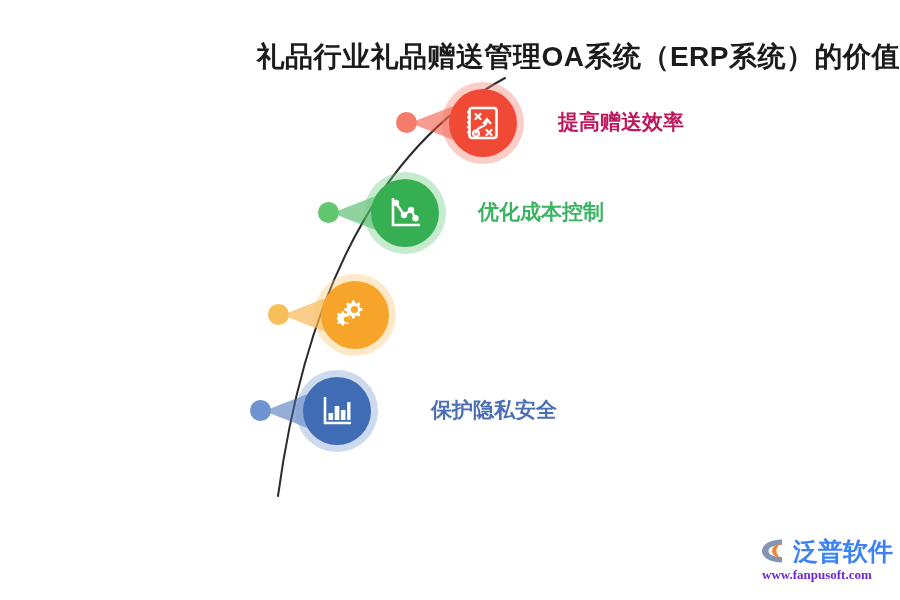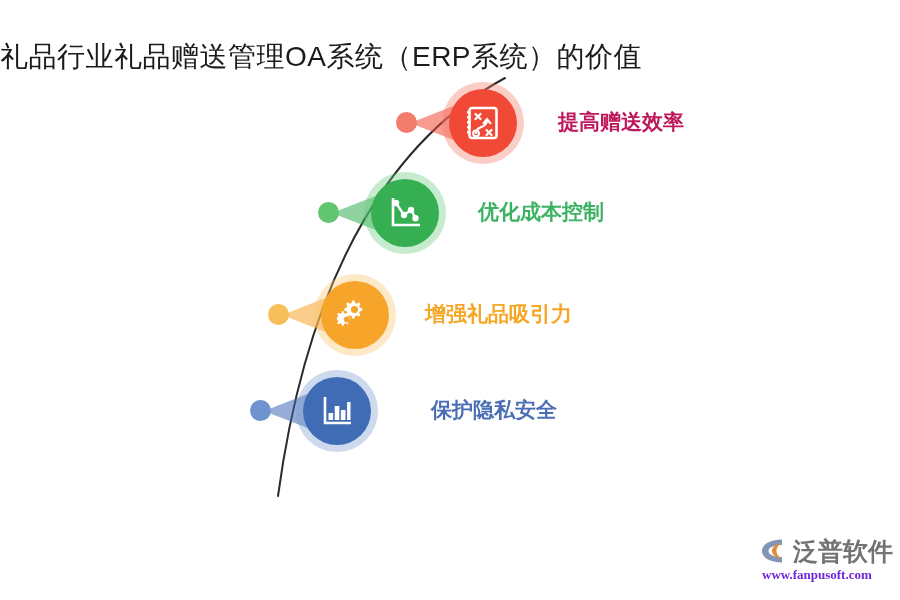--- a/index.html
+++ b/index.html
@@ -19,23 +19,23 @@
     height: 600px;
     background: #ffffff;
   }
 
   
   #page-title {
     position: absolute;
     left: 0;
     top: 38px;
     width: 900px;
-    text-align: left;
+    text-align: right;
     font-size: 28px;
-    font-weight: normal;
+    font-weight: bold;
     color: #1b1b1b;
     letter-spacing: 0.5px;
     white-space: nowrap;
   }
 
   
   #arc-layer {
     position: absolute;
     left: 0;
     top: 0;
@@ -126,21 +126,21 @@
     position: absolute;
     left: 0px;
     top: 6px;
   }
   #brand-name {
     position: absolute;
     left: 33px;
     top: 3px;
     font-size: 25px;
     font-weight: bold;
-    color: #737373;
+    color: #3b82f6;
     letter-spacing: 0px;
     white-space: nowrap;
   }
   #brand-url {
     position: absolute;
     left: 2px;
     top: 35px;
     font-size: 13px;
     font-weight: bold;
     color: #6d28d9;
@@ -217,21 +217,20 @@
           </g>
           <circle cx="17.5" cy="12.5" r="3.6" fill="#F6A52A"></circle>
           <g fill="#ffffff">
             <path d="M23.5 5.2 l2.6 0 l0.55 2.5 l2.0 0.85 l2.1 -1.45 l1.85 1.85 l-1.45 2.1 l0.85 2.0 l2.5 0.55 l0 2.6 l-2.5 0.55 l-0.85 2.0 l1.45 2.1 l-1.85 1.85 l-2.1 -1.45 l-2.0 0.85 l-0.55 2.5 l-2.6 0 l-0.55 -2.5 l-2.0 -0.85 l-2.1 1.45 l-1.85 -1.85 l1.45 -2.1 l-0.85 -2.0 l-2.5 -0.55 l0 -2.6 l2.5 -0.55 l0.85 -2.0 l-1.45 -2.1 l1.85 -1.85 l2.1 1.45 l2.0 -0.85 z" transform="translate(-12.5,10.5) scale(0.74)"></path>
           </g>
           <circle cx="9.8" cy="22.5" r="2.9" fill="#F6A52A"></circle>
         </svg>
       </span>
     </div>
     <div class="pin-dot" style="background:#F8BE59;"></div>
-    <div class="pin-label" style="color:#F5A623;">增强礼品吸引力</div>
   </div>
 
   <div class="pin" id="pin-3">
     <div class="pin-tail" style="border-right-color:#3F6CB5;"></div>
     <div class="pin-halo" style="background:#7B9AD0;"></div>
     <div class="pin-circle" style="background:#3F6CB5;">
       <span class="pin-icon">
         <svg width="36" height="36" viewBox="0 0 36 36">
           <polyline points="6,4 6,30 32,30" fill="none" stroke="#ffffff" stroke-width="2.6" stroke-linejoin="miter"></polyline>
           <rect x="9.5" y="20" width="4.6" height="7" fill="#ffffff"></rect>

